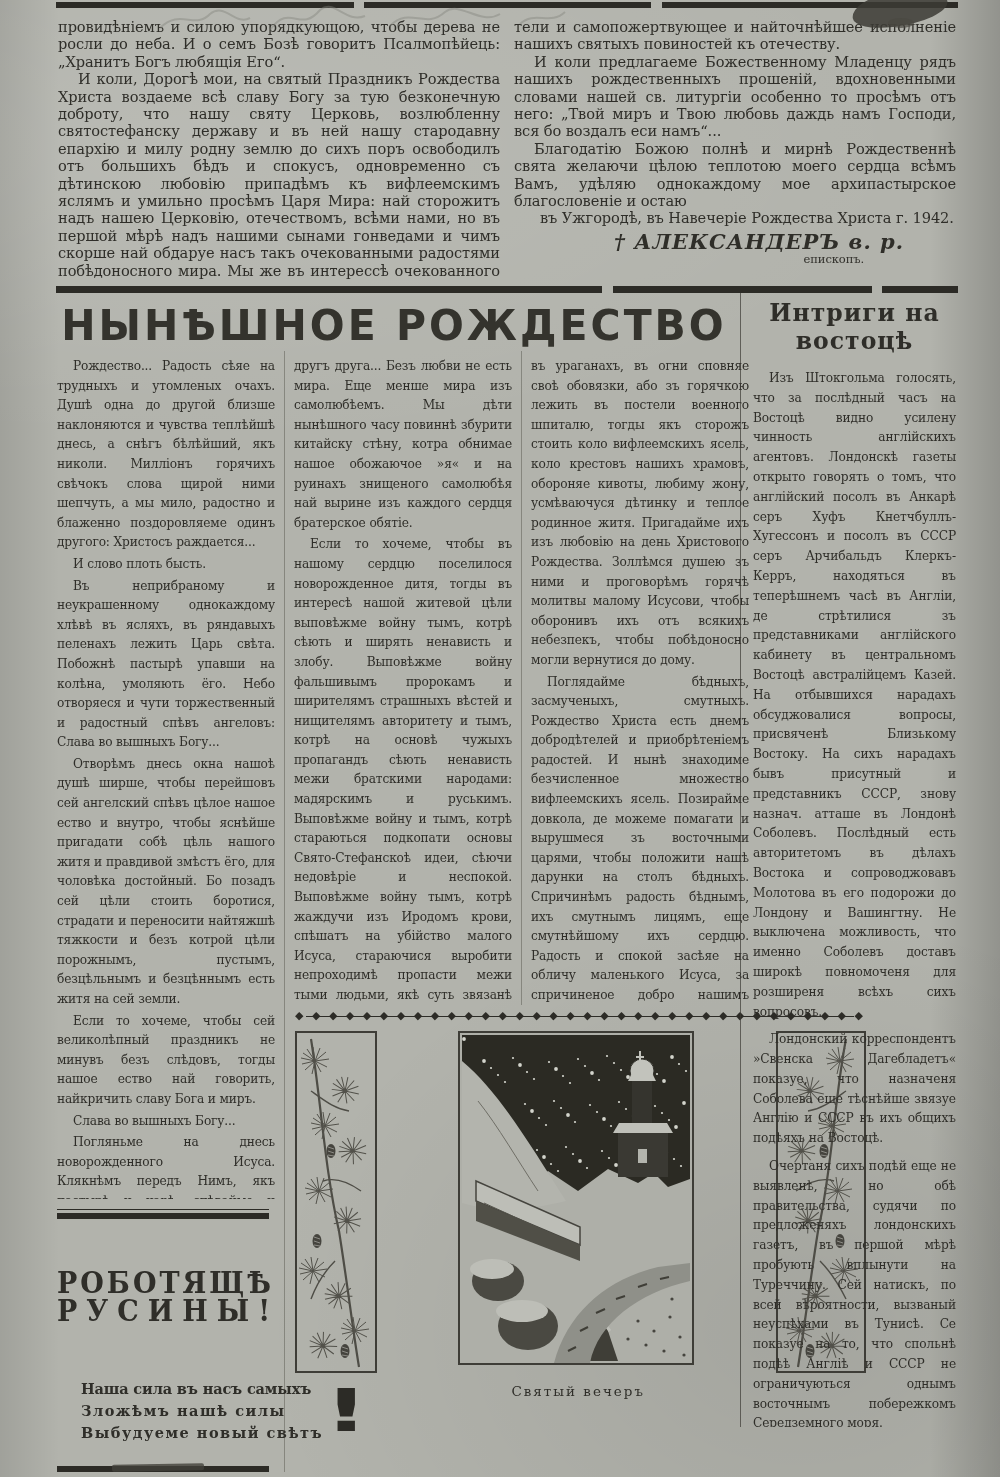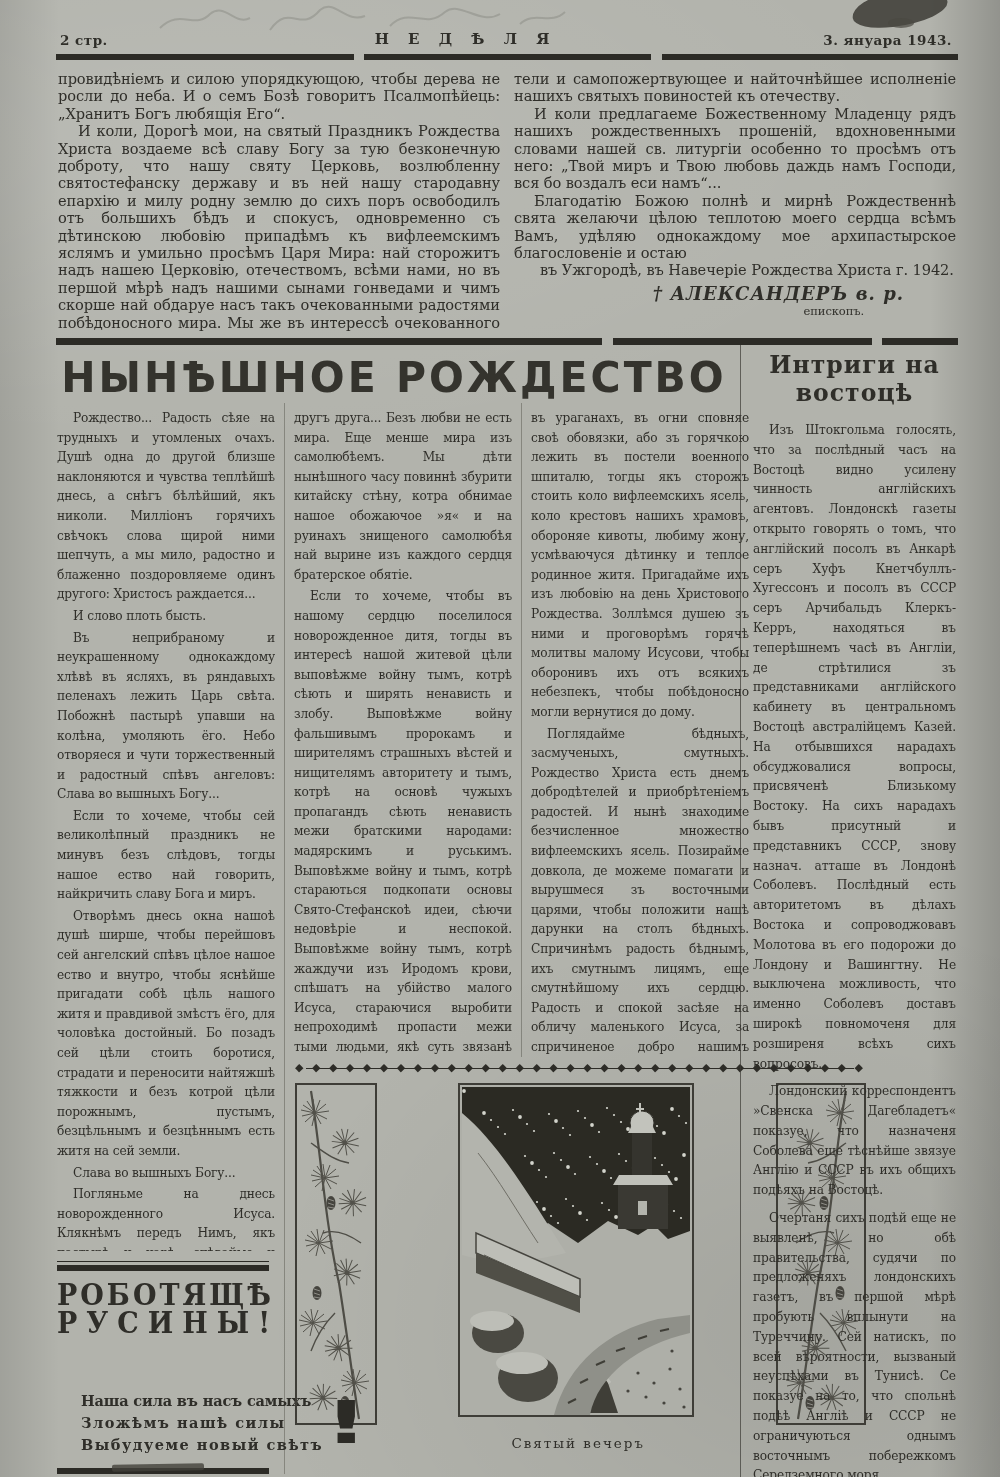--- a/index.html
+++ b/index.html
@@ -24,21 +24,21 @@
   .masthead .title{font-size:15px;font-weight:bold;letter-spacing:7px;}
   .mast-rule{height:6px;margin:2px 42px 0 56px;
     background:linear-gradient(to right,#2c2b26 0 33%,transparent 33% 34.2%,#2c2b26 34.2% 66%,transparent 66% 67.2%,#2c2b26 67.2% 100%);}
   
   .pastoral{display:flex;gap:14px;padding:10px 44px 0 58px;height:262px;overflow:hidden;}
   .pcol{flex:1;font-size:14.6px;line-height:17.4px;text-align:justify;letter-spacing:-.1px;}
   .pcol p{margin:0;text-indent:20px;}
   .pcol p.noind{text-indent:0;}
   .sig{margin-top:6px;text-align:right;padding-right:18px;}
   .sig .sig1{font-size:14.8px;}
-  .sig .sig2{font-size:18px;font-style:italic;font-weight:bold;letter-spacing:1px;margin-top:4px;padding-right:34px;}
+  .sig .sig2{font-size:21px;font-style:italic;font-weight:bold;letter-spacing:1px;margin-top:4px;padding-right:34px;}
   .sig .sig3{font-size:11.5px;padding-right:74px;margin-top:1px;}
   .big-rule{height:7px;margin:6px 42px 0 56px;
     background:linear-gradient(to right,#2c2b26 0 60.5%,transparent 60.5% 61.8%,#2c2b26 61.8% 90.5%,transparent 90.5% 91.6%,#2c2b26 91.6% 100%);}
   
   .main-row{display:flex;margin:0 42px 0 48px;height:1130px;}
   .main-left{width:692px;}
   .headline{font-family:"DejaVu Sans",sans-serif;font-weight:800;font-size:41px;letter-spacing:3px;color:#34332d;text-align:center;padding:8px 0 2px 0;transform:scaleY(1.05);}
   .cols{display:flex;}
   .artcol{width:218px;font-size:12.2px;line-height:19.6px;text-align:justify;letter-spacing:-.15px;padding:6px 9px 0 9px;}
   .artcol p{margin:0 0 2px 0;text-indent:16px;}
@@ -53,21 +53,21 @@
   .diamond-row{margin:4px 6px 2px 10px;height:14px;line-height:14px;overflow:hidden;white-space:nowrap;
     color:#2d2c27;font-size:11px;letter-spacing:2.5px;text-align:center;
     background:linear-gradient(#2d2c27,#2d2c27) center/96% 1px no-repeat;}
   
   .img-row{display:flex;justify-content:space-between;padding:6px 6px 0 10px;align-items:flex-start;}
   .caption{text-align:center;font-size:13.5px;letter-spacing:2px;margin-top:10px;}
   
   .rusyns{margin-top:10px;margin-right:6px;}
   .rule-thick{height:6px;background:#2c2b26;}
   .rule-thin-b{height:1px;background:#2c2b26;margin-bottom:3px;}
-  .rusyns-inner{padding:14px 4px 12px 0;}
+  .rusyns-inner{padding:14px 4px 22px 0;margin-top:40px;}
   .rusyns-h{font-weight:bold;font-size:27px;letter-spacing:3px;transform:scaleY(1.1);}
   .rusyns-h2{font-weight:bold;font-size:27px;letter-spacing:9px;margin-top:8px;transform:scaleY(1.1);}
   .motto{display:flex;align-items:center;margin-top:58px;padding-left:24px;}
   .motto .lines{font-weight:bold;font-size:14.5px;line-height:22px;white-space:nowrap;}
   .motto .l2,.motto .l3{letter-spacing:1.5px;}
   .bang{font-family:"DejaVu Sans",sans-serif;font-weight:800;font-size:58px;line-height:58px;transform:scaleX(1.7);margin-left:10px;color:#2c2b26;}
   
   .news{flex:1;border-left:1px solid rgba(60,59,53,.7);padding:4px 2px 0 12px;height:1130px;overflow:hidden;}
   .news-h{font-weight:bold;font-size:23.5px;letter-spacing:1px;text-align:center;margin:2px 0 14px 0;}
   .newscol{font-size:12.2px;line-height:19.8px;text-align:justify;letter-spacing:-.1px;}
@@ -79,25 +79,20 @@
 
 <div class="page">
 
   <div class="ink-blot"></div>
   <div class="ink-blot2"></div>
   <svg class="scribble" width="420" height="40" viewBox="0 0 420 40">
     <path d="M10,28 C30,8 45,30 60,14 C75,2 85,26 100,18 M120,30 C140,2 150,34 170,10 C185,-2 195,24 215,16 M240,26 C260,6 275,30 295,12 C310,0 330,26 350,14 M370,24 C385,10 400,26 415,12" fill="none" stroke="#83847d" stroke-width="2" opacity=".8"></path>
   </svg>
   <div class="smudge-bottom"></div>
 
-  <div class="masthead">
-    <span class="pageno">2 стр.</span>
-    <span class="title">Н Е Д Ѣ Л Я</span>
-    <span class="date">3. януара 1943.</span>
-  </div>
   <div class="mast-rule"></div>
 
   <div class="pastoral">
     <div class="pcol cont">
         <p>провидѣніемъ и силою упорядкующою, чтобы дерева не росли до неба. И о семъ Бозѣ говоритъ Псалмопѣйець: „Хранитъ Богъ любящія Его“.</p>
         <p>И коли, Дорогѣ мои, на святый Праздникъ Рождества Христа воздаеме всѣ славу Богу за тую безконечную доброту, что нашу святу Церковь, возлюбленну святостефанску державу и въ ней нашу стародавну епархію и милу родну землю до сихъ поръ освободилъ отъ большихъ бѣдъ и спокусъ, одновременно съ дѣтинскою любовію припадѣмъ къ вифлеемскимъ яслямъ и умильно просѣмъ Царя Мира: най сторожитъ надъ нашею Церковію, отечествомъ, всѣми нами, но въ першой мѣрѣ надъ нашими сынами гонведами и чимъ скорше най обдаруе насъ такъ очекованными радостями побѣдоносного мира. Мы же въ интерессѣ очекованного мира радо приносѣмъ въ жертву нашѣ молитвы, добродѣ-</p>
       </div>
     <div class="pcol cont">
       <span><p>тели и самопожертвующее и найточнѣйшее исполненіе нашихъ святыхъ повиностей къ отечеству.</p><p>И коли предлагаеме Божественному Младенцу рядъ нашихъ рождественныхъ прошеній, вдохновенными словами нашей св. литургіи особенно то просѣмъ отъ него: „Твой миръ и Твою любовь даждь намъ Господи, вся бо воздалъ еси намъ“...</p><p>Благодатію Божою полнѣ и мирнѣ Рождественнѣ свята желаючи цѣлою теплотою моего сердца всѣмъ Вамъ, удѣляю однокаждому мое архипастырское благословеніе и остаю</p></span>
       <p class="noind" style="text-indent:26px">въ Ужгородѣ, въ Навечеріе Рождества Христа г. 1942.</p>
@@ -115,22 +110,22 @@
     <div class="main-left">
       <div class="headline">НЫНѢШНОЕ РОЖДЕСТВО</div>
 
       <div class="cols">
 
         <div class="artcol col1">
           <div class="text">
               <p>Рождество... Радость сѣяе на трудныхъ и утомленых очахъ. Душѣ одна до другой близше наклоняются и чувства теплѣйшѣ днесь, а снѣгъ бѣлѣйший, якъ николи. Милліонъ горячихъ свѣчокъ слова щирой ними шепчуть, а мы мило, радостно и блаженно поздоровляеме одинъ другого: Христосъ раждается...</p>
               <p>И слово плоть бысть.</p>
               <p>Въ неприбраному и неукрашенному однокаждому хлѣвѣ въ ясляхъ, въ ряндавыхъ пеленахъ лежить Царь свѣта. Побожнѣ пастырѣ упавши на колѣна, умоляють ёго. Небо отворяеся и чути торжественный и радостный спѣвъ ангеловъ: Слава во вышныхъ Богу...</p>
+              <p>Отворѣмъ днесь окна нашоѣ душѣ ширше, чтобы перейшовъ сей ангелский спѣвъ цѣлое нашое ество и внутро, чтобы яснѣйше пригадати собѣ цѣль нашого житя и правдивой змѣстъ ёго, для чоловѣка достойный. Бо позадъ сей цѣли стоить боротися, страдати и переносити найтяжшѣ тяжкости и безъ котрой цѣли порожнымъ, пустымъ, безцѣльнымъ и безцѣннымъ есть житя на сей земли.</p>
               <p>Если то хочеме, чтобы сей великолѣпный праздникъ не минувъ безъ слѣдовъ, тогды нашое ество най говорить, найкричить славу Бога и миръ.</p>
-              <p>Отворѣмъ днесь окна нашоѣ душѣ ширше, чтобы перейшовъ сей ангелский спѣвъ цѣлое нашое ество и внутро, чтобы яснѣйше пригадати собѣ цѣль нашого житя и правдивой змѣстъ ёго, для чоловѣка достойный. Бо позадъ сей цѣли стоить боротися, страдати и переносити найтяжшѣ тяжкости и безъ котрой цѣли порожнымъ, пустымъ, безцѣльнымъ и безцѣннымъ есть житя на сей земли.</p>
               <p>Слава во вышныхъ Богу...</p>
               <p>Погляньме на днесь новорожденного Исуса. Клякнѣмъ передъ Нимъ, якъ пастырѣ и царѣ, спѣвайме и величайме Его славу, бо Онъ есть нашимъ Господомъ и Откупителемъ. Въ нынѣшныхъ тяжкихъ обставинахъ, коли мы примушенѣ терпеливо зносити недостатки у всякихъ оглядахъ, коли станеся подаколи, что изъ слезами на очахъ споживаеме малый кусочокъ хлѣба, тогды приймѣмъ сесю пробу зъ рукъ Всевышнього радо и мило и учѣмся позираючи на вѣчный примѣръ Единородного Сына, народженого не въ свѣтлыхъ палатахъ, але въ вифлеемской стайнѣ, значить не въ лѣпшихъ обставинахъ, якъ мы. Теперь яснѣйше, якъ николи предстоить передъ нашими очима цѣль Воплощенія.</p>
             </div>
           <div class="rusyns">
             <div class="rule-thin-b"></div>
             <div class="rule-thick"></div>
             <div class="rusyns-inner">
               <div class="rusyns-h">РОБОТЯЩѢ</div>
               <div class="rusyns-h2">РУСИНЫ!</div>
               <div class="motto">

